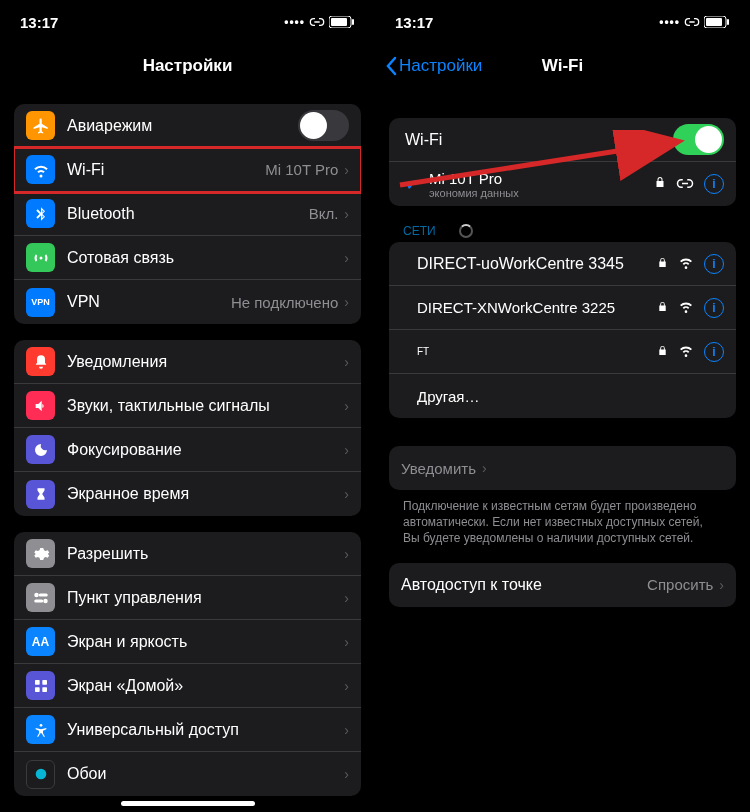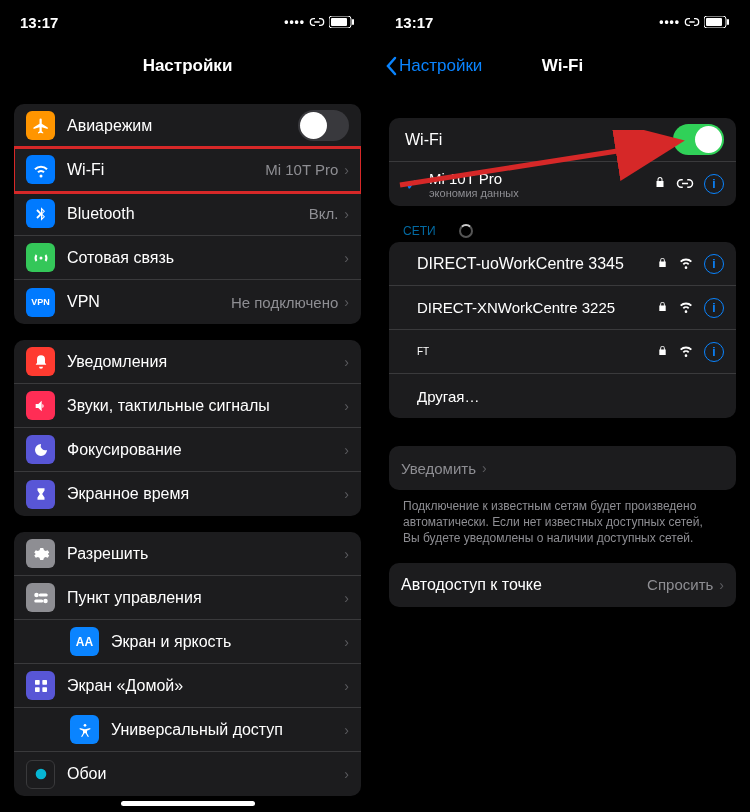--- a/index.html
+++ b/index.html
@@ -128,21 +128,21 @@
   .home-indicator {
     position: absolute; bottom: 6px; left: 50%;
     transform: translateX(-50%);
     width: 134px; height: 5px; background: #fff;
     border-radius: 3px;
   }
   
   .bg-orange{background:#ff9500;} .bg-blue{background:#007aff;}
   .bg-green{background:#34c759;} .bg-vpn{background:#007aff;}
   .bg-red{background:#ff3b30;} .bg-redd{background:#ff2d55;}
-  .bg-indigo{background:#5856d6;} .bg-gray{background:#8e8e93;} .bg-bblue{background:#0a84ff;margin-left:44px;}
+  .bg-indigo{background:#5856d6;} .bg-gray{background:#8e8e93;} .bg-bblue{background:#0a84ff;}
   .bg-black{background:#1c1c1e; border:1px solid #3a3a3c;}
 </style>
 </head>
 <body>
 
 <div class="phone">
   <div class="status-bar">
     <span>13:17</span>
     <span class="status-right">
       <span class="status-dots">••••</span>

